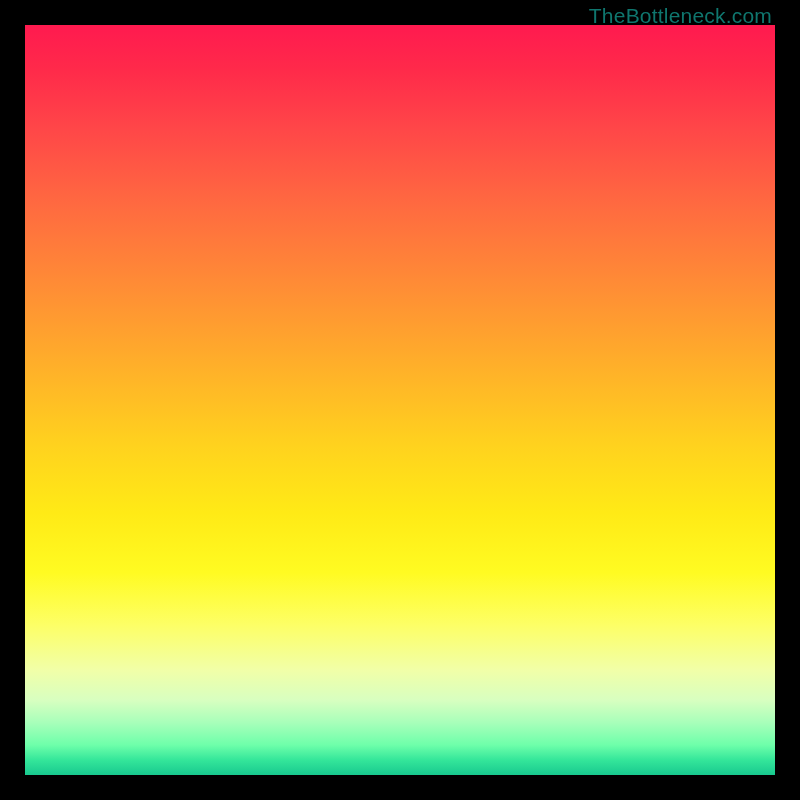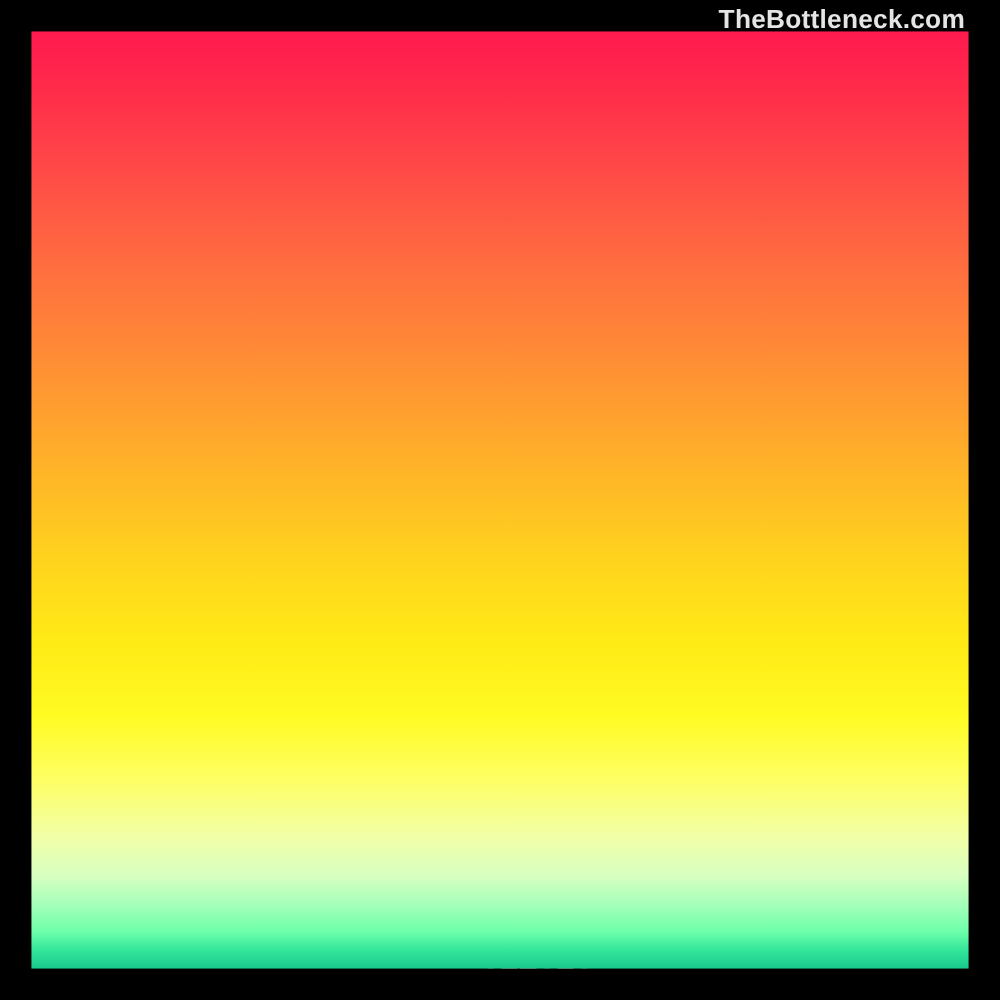--- a/index.html
+++ b/index.html
@@ -47,23 +47,23 @@
       #a8ffba 93%,
       #6effaa 96%,
       #34e69a 98%,
       #18c98f 100%
     );
   }
   .watermark {
     position: absolute;
     top: 4px;
     right: 28px;
-    color: #e5e5e5;
+    color: #0f766e;
     font-size: 21px;
-    font-weight: 700;
+    font-weight: 400;
     letter-spacing: 0.2px;
   }
 </style>
 </head>
 <body>
 
 <div class="frame">
   <div class="watermark">TheBottleneck.com</div>
   <div class="plot-area">
     <div class="gradient"></div>

